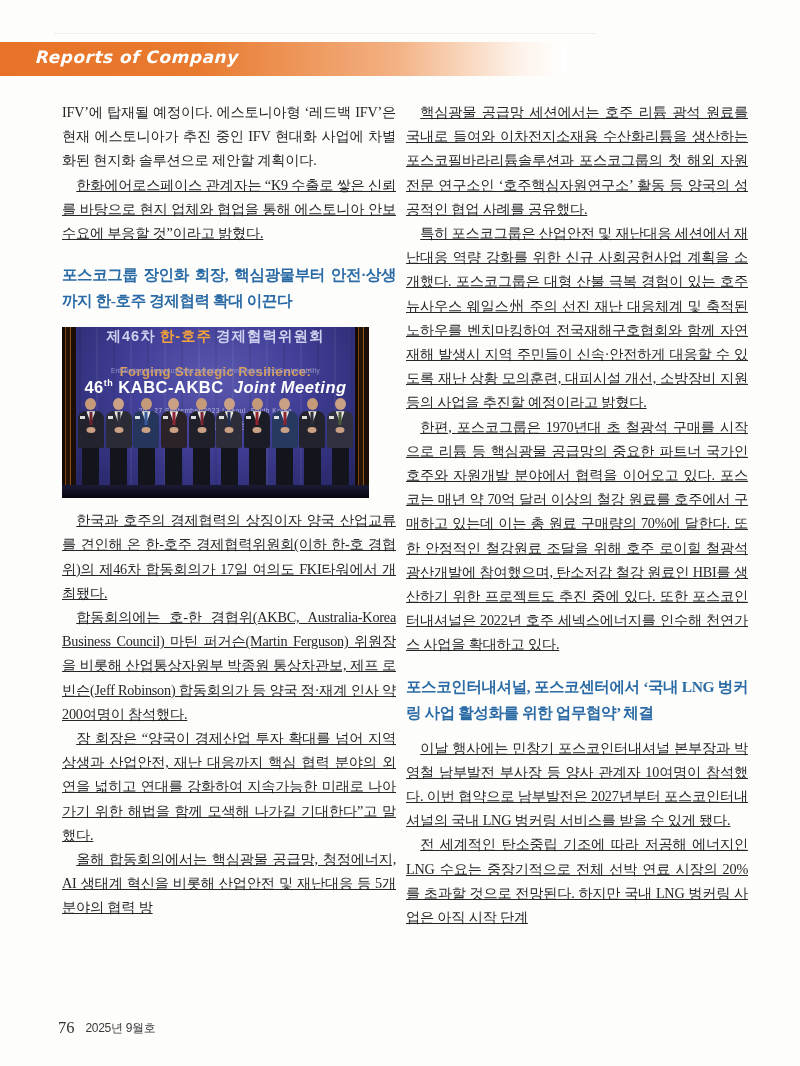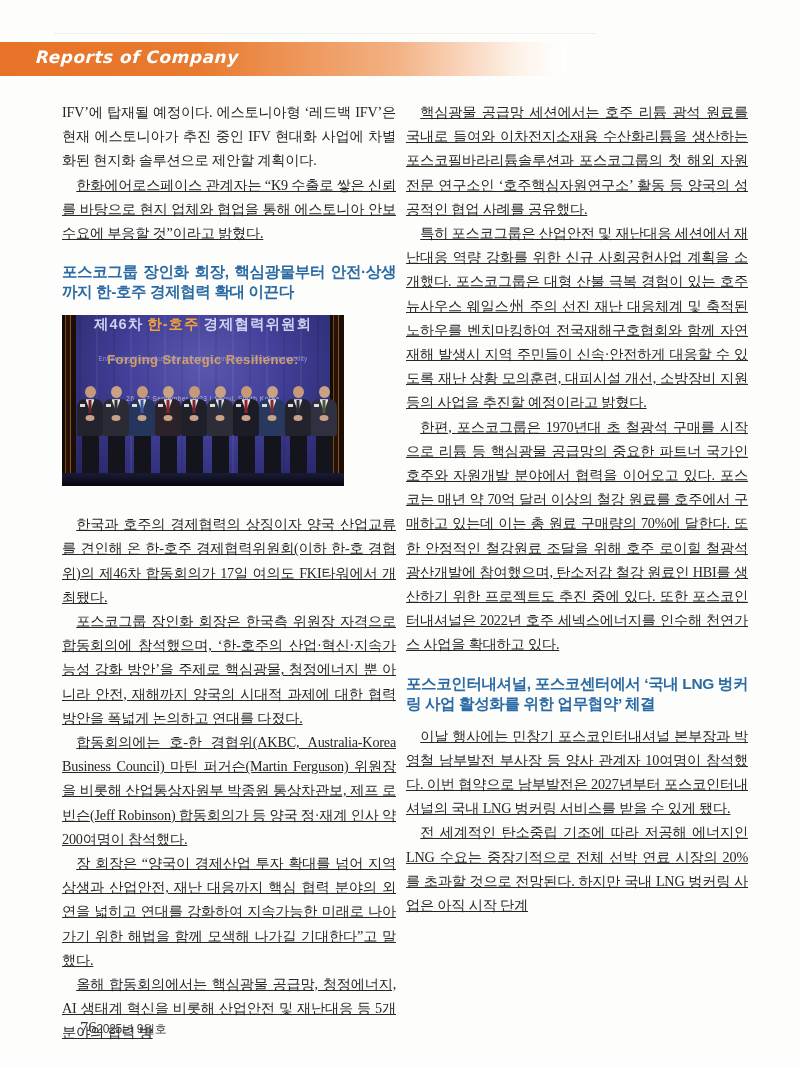--- a/index.html
+++ b/index.html
@@ -23,27 +23,27 @@
     font-style:italic; font-weight:700; font-size:17px; letter-spacing:.5px;
     color:#ffffff; transform:skewX(-3deg);
   }
   
   .col{position:absolute; top:100px; text-align:justify; font-size:14.2px; line-height:24.2px; letter-spacing:-.2px;}
   .col-left{left:62px; width:334px;}
   .col-right{left:406px; width:342px;}
   .col p{margin:0;}
   .col p.indent{text-indent:1em;text-decoration:underline;}
   h2.article{
-    font-family:Liberation Sans, sans-serif;
-    font-size:15.5px; line-height:20px; font-weight:700; color:#2b6ba5;
+    font-family:Liberation Serif, serif;
+    font-size:15.5px; line-height:26px; font-weight:700; color:#2b6ba5;
     margin:17px 0 10px; text-align:justify; letter-spacing:-.4px;
   }
   
   .photo{
-    position:relative; width:282px; height:171px; margin:13px 0 26px 0;
+    position:relative; width:307px; height:171px; margin:13px 0 10px 0;
     background:radial-gradient(ellipse at 50% 30%, #5a58ae 0%, #413f97 40%, #2e2d74 75%, #232258 100%);
     overflow:hidden;
   }
   .photo .drapes{position:absolute; inset:0;
     background:repeating-linear-gradient(90deg, rgba(255,255,255,.05) 0 2px, rgba(0,0,0,0) 2px 17px, rgba(0,0,0,.08) 17px 19px, rgba(0,0,0,0) 19px 34px);}
   .photo .sidewall{position:absolute; top:0; bottom:0; width:14px;
     background:repeating-linear-gradient(90deg,#140b05 0 3px,#7e4416 3px 4px,#241307 4px 8px,#93541c 8px 9px,#1a0e06 9px 14px);}
   .photo .sidewall.left{left:0;} .photo .sidewall.right{right:0;}
   .photo .floor{position:absolute; left:0; right:0; bottom:0; height:13px;
     background:linear-gradient(#1b1b38,#07070f);}
@@ -75,21 +75,21 @@
     width:9px; height:12px; background:#e9e7e0; clip-path:polygon(0 0,100% 0,50% 100%);}
   .person .torso::after{content:""; position:absolute; top:1px; left:50%; transform:translateX(-50%);
     width:3px; height:13px; background:var(--tie,#772531);}
   .person .hands{position:absolute; top:29px; left:50%; transform:translateX(-50%);
     width:9px; height:6px; border-radius:50%; background:#caa184; z-index:2;}
   .person .badge{position:absolute; top:18px; left:3px; width:5px; height:3px; background:#f2f2ee; opacity:.9;}
   .person .legs{width:17px; height:40px; margin:0 auto; background:#14141d; border-radius:0 0 3px 3px;}
   .person:nth-child(odd) .head{background:#c59a79;}
   .person:nth-child(3n) .legs{height:42px;}
   
-  .footer{position:absolute; left:80px; top:1018px; display:flex; align-items:flex-end; gap:0;}
+  .footer{position:absolute; left:58px; top:1018px; display:flex; align-items:center; gap:11px;}
   .footer .pagenum{font-family:"Liberation Serif","DejaVu Serif",serif; font-size:16.5px; color:#333;}
   .footer .issue{font-family:"Liberation Sans","DejaVu Sans",sans-serif; font-size:12px; color:#3a3a3a; letter-spacing:-.3px;}
 </style>
 </head>
 <body>
 
 <div class="page">
 
   <div class="topline"></div>
 
@@ -106,20 +106,25 @@
     <div class="photo">
       <div class="drapes"></div>
       <div class="sidewall left"></div>
       <div class="sidewall right"></div>
 
       <div class="bd bd-line1">
         <span>제46차</span><span class="hl">한-호주</span><span>경제협력위원회</span>
       </div>
       <div class="bd bd-tag1">Forging Strategic Resilience:</div>
       <div class="bd bd-tag2">Enhancing Korea-Australia Industries, Innovation, and Sustainability</div>
+      <div class="bd bd-main">
+        <span>46</span><sup>th</sup>
+        <span>KABC-AKBC</span>
+        <span class="it">Joint Meeting</span>
+      </div>
       <div class="bd bd-date">26 - 27 September 2023  |  Seoul, South Korea</div>
       <div class="bd bd-logos">
         <span class="fki"><span>FKI</span><sup>*</sup></span>
         <span class="flag"></span>
         <span class="logotext">AUSTRALIA-KOREA BUSINESS COUNCIL</span>
       </div>
 
       <div class="people">
         <div class="person" style="--suit:#23232e;--tie:#6e2230">
             <div class="head"></div>
@@ -189,21 +194,20 @@
             <div class="torso"></div>
             <span class="hands"></span>
             <span class="badge"></span>
             <div class="legs"></div>
           </div>
       </div>
       <div class="floor"></div>
     </div>
 
     <p class="indent">한국과 호주의 경제협력의 상징이자 양국 산업교류를 견인해 온 한-호주 경제협력위원회(이하 한-호 경협위)의 제46차 합동회의가 17일 여의도 FKI타워에서 개최됐다.</p>
-    <p class="indent">포스코그룹 장인화 회장은 한국측 위원장 자격으로 합동회의에 참석했으며, ‘한-호주의 산업·혁신·지속가능성 강화 방안’을 주제로 핵심광물, 청정에너지 뿐 아니라 안전, 재해까지 양국의 시대적 과제에 대한 협력 방안을 폭넓게 논의하고 연대를 다졌다.</p>
     <p class="indent">합동회의에는 호-한 경협위(AKBC, Australia-Korea Business Council) 마틴 퍼거슨(Martin Ferguson) 위원장을 비롯해 산업통상자원부 박종원 통상차관보, 제프 로빈슨(Jeff Robinson) 합동회의가 등 양국 정·재계 인사 약 200여명이 참석했다.</p>
     <p class="indent">장 회장은 “양국이 경제산업 투자 확대를 넘어 지역상생과 산업안전, 재난 대응까지 핵심 협력 분야의 외연을 넓히고 연대를 강화하여 지속가능한 미래로 나아가기 위한 해법을 함께 모색해 나가길 기대한다”고 말했다.</p>
     <p class="indent">올해 합동회의에서는 핵심광물 공급망, 청정에너지, AI 생태계 혁신을 비롯해 산업안전 및 재난대응 등 5개 분야의 협력 방</p>
   </div>
 
   <div class="col col-right">
     <p class="indent">핵심광물 공급망 세션에서는 호주 리튬 광석 원료를 국내로 들여와 이차전지소재용 수산화리튬을 생산하는 포스코필바라리튬솔루션과 포스코그룹의 첫 해외 자원전문 연구소인 ‘호주핵심자원연구소’ 활동 등 양국의 성공적인 협업 사례를 공유했다.</p>
     <p class="indent">특히 포스코그룹은 산업안전 및 재난대응 세션에서 재난대응 역량 강화를 위한 신규 사회공헌사업 계획을 소개했다. 포스코그룹은 대형 산불 극복 경험이 있는 호주 뉴사우스 웨일스州 주의 선진 재난 대응체계 및 축적된 노하우를 벤치마킹하여 전국재해구호협회와 함께 자연재해 발생시 지역 주민들이 신속·안전하게 대응할 수 있도록 재난 상황 모의훈련, 대피시설 개선, 소방장비 지원 등의 사업을 추진할 예정이라고 밝혔다.</p>
     <p class="indent">한편, 포스코그룹은 1970년대 초 철광석 구매를 시작으로 리튬 등 핵심광물 공급망의 중요한 파트너 국가인 호주와 자원개발 분야에서 협력을 이어오고 있다. 포스코는 매년 약 70억 달러 이상의 철강 원료를 호주에서 구매하고 있는데 이는 총 원료 구매량의 70%에 달한다. 또한 안정적인 철강원료 조달을 위해 호주 로이힐 철광석 광산개발에 참여했으며, 탄소저감 철강 원료인 HBI를 생산하기 위한 프로젝트도 추진 중에 있다. 또한 포스코인터내셔널은 2022년 호주 세넥스에너지를 인수해 천연가스 사업을 확대하고 있다.</p>
 

